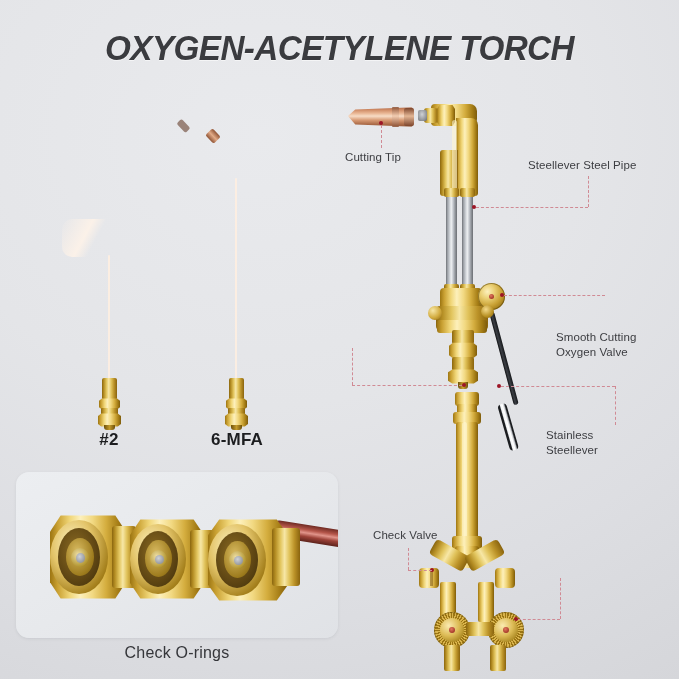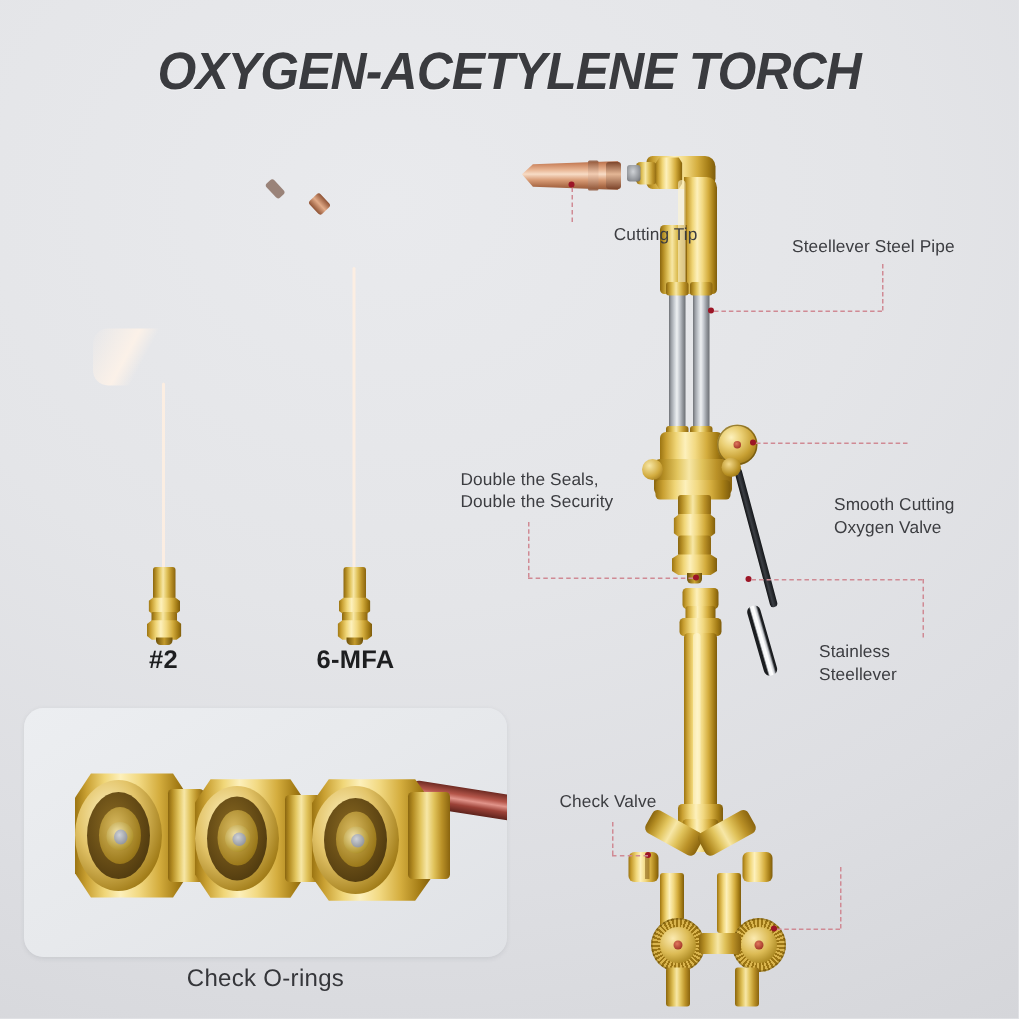--- a/index.html
+++ b/index.html
@@ -284,32 +284,30 @@
          background:radial-gradient(circle at 40% 35%,#e0785e,#8d1f14);"></div>
 
     <div class="art brass-d" style="left:466px;top:622px;width:28px;height:14px;border-radius:3px;"></div>
 
     <div class="art brass-d" style="left:444px;top:645px;width:16px;height:26px;border-radius:2px;"></div>
     <div class="art brass-d" style="left:490px;top:645px;width:16px;height:26px;border-radius:2px;"></div>
   </div>
 
   <div class="lead v" style="left:381px;top:125px;height:23px;"></div>
   <div class="dot" style="left:379px;top:121px;"></div>
-  <div class="lbl" style="left:345px;top:150px;width:120px;text-align:right;">Cutting Tip</div>
+  <div class="lbl" style="left:345px;top:150px;width:120px;">Cutting Tip</div>
 
   <div class="dot" style="left:472px;top:205px;"></div>
   <div class="lead h" style="left:476px;top:207px;width:112px;"></div>
   <div class="lead v" style="left:588px;top:176px;height:31px;"></div>
   <div class="lbl" style="left:528px;top:158px;width:150px;">Steellever Steel Pipe</div>
 
   <div class="dot" style="left:462px;top:383px;"></div>
   <div class="lead h" style="left:352px;top:385px;width:110px;"></div>
   <div class="lead v" style="left:352px;top:348px;height:37px;"></div>
-  <div class="lbl" style="left:307px;top:313px;width:160px;">Double the Seals,
-Double the Security</div>
 
   <div class="dot" style="left:500px;top:293px;"></div>
   <div class="lead h" style="left:504px;top:295px;width:101px;"></div>
   <div class="lead v" style="left:605px;top:295px;height:0px;"></div>
   <div class="lead v" style="left:605px;top:310px;height:0px;"></div>
   <div class="lbl" style="left:556px;top:330px;width:130px;">Smooth Cutting
 Oxygen Valve</div>
 
   <div class="dot" style="left:497px;top:384px;"></div>
   <div class="lead h" style="left:501px;top:386px;width:114px;"></div>

